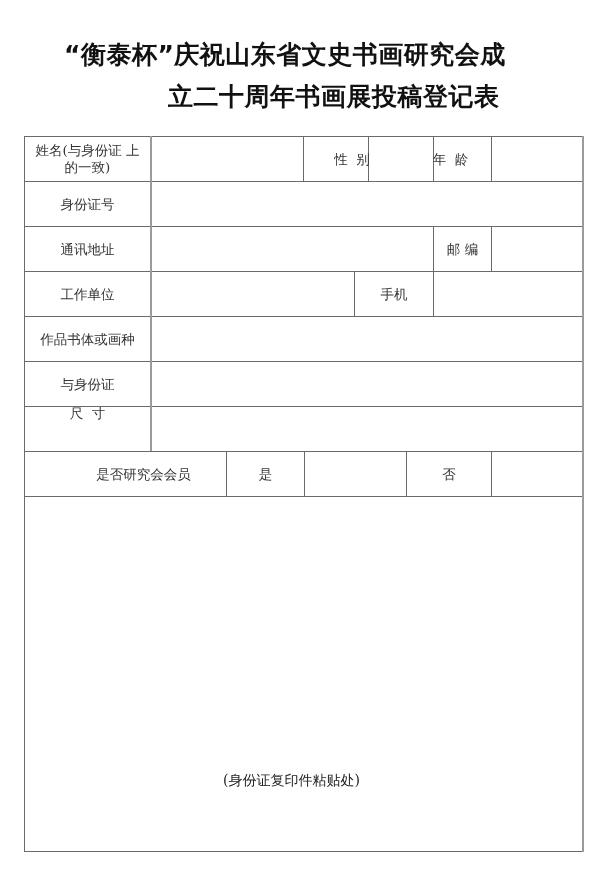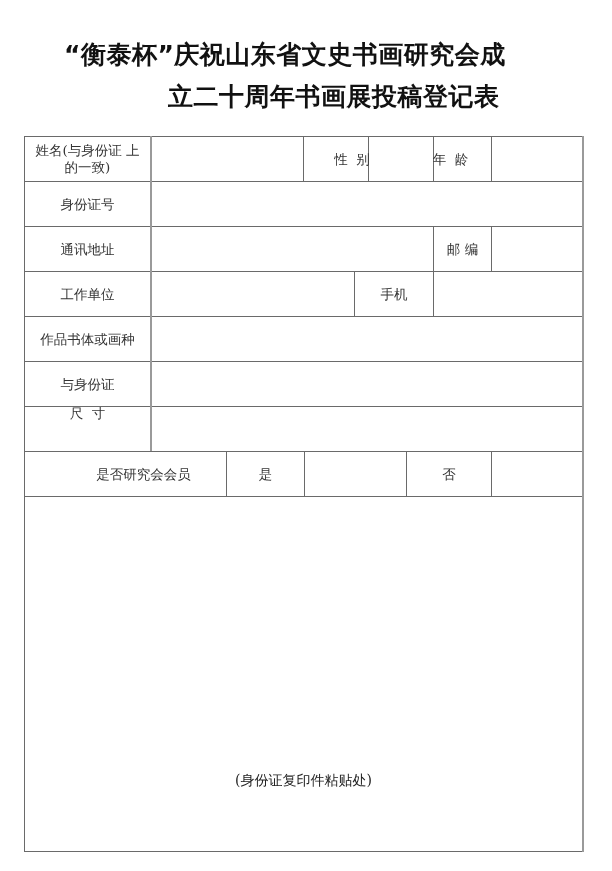--- a/index.html
+++ b/index.html
@@ -7,21 +7,21 @@
          font-family: "DejaVu Serif", "Liberation Serif", serif; color: #222; }
   .title { position: absolute; left: 0; width: 612px; font-family: "DejaVu Sans", "Liberation Sans", sans-serif;
            font-weight: bold; font-size: 25px; color: #111; white-space: nowrap; letter-spacing: 0.5px; }
   .t1 { top: 38px; left: 64px; }
   .t2 { top: 80px; left: 168px; }
   .cell { position: absolute; box-sizing: border-box; display: flex; align-items: center; justify-content: center;
           font-size: 13.5px; color: #333; text-align: center; line-height: 17px; }
   .hl { position: absolute; height: 1px; background: #6a6a6a; }
   .vl { position: absolute; width: 1px; background: #6a6a6a; }
   .vl.thick { width: 2px; background: #9a9a9a; }
-  .note { position: absolute; left: 24px; width: 559px; top: 772px; text-align: center; font-size: 14px; color: #222; }
+  .note { position: absolute; left: 12px; width: 559px; top: 772px; text-align: center; font-size: 14px; color: #222; }
 </style>
 </head>
 <body>
 
 <div class="title t1">“衡泰杯”庆祝山东省文史书画研究会成</div>
 <div class="title t2">立二十周年书画展投稿登记表</div>
 
 <div>
 
   <div class="hl" style="left:24px;width:560px;top:136px;"></div>

